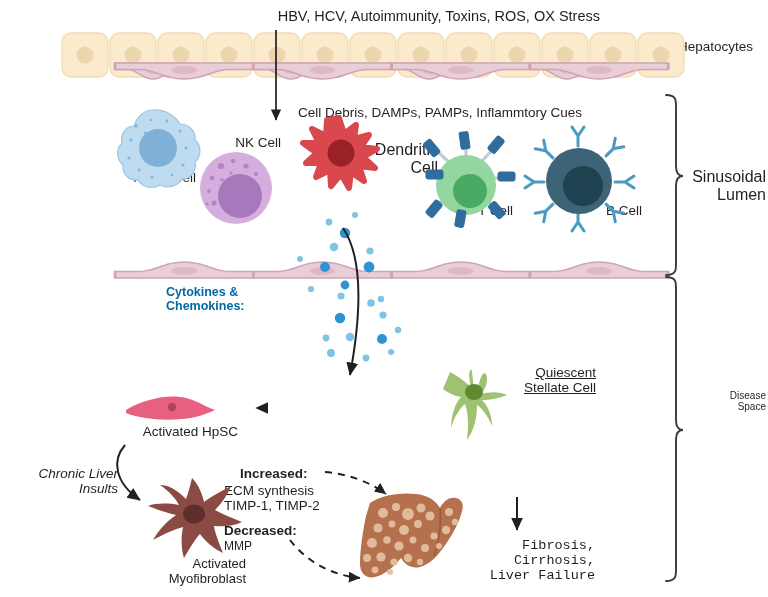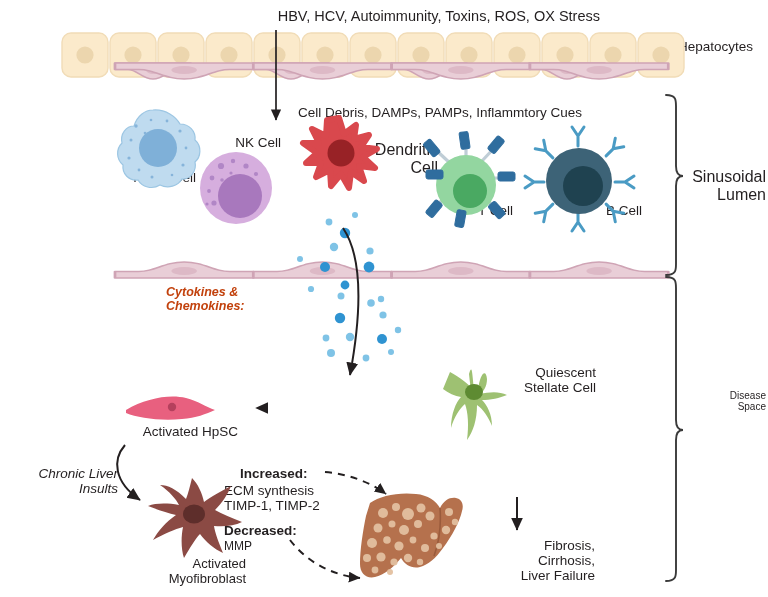--- a/index.html
+++ b/index.html
@@ -4,21 +4,21 @@
 <style>
   html,body{margin:0;padding:0;background:#ffffff;}
   body{width:768px;height:597px;position:relative;overflow:hidden;
        font-family:"Liberation Sans",sans-serif;color:#231f20;}
   #stage{position:absolute;left:0;top:0;width:768px;height:597px;}
   .lbl{position:absolute;white-space:pre;line-height:1.12;}
   .c{text-align:right;}
   .bold{font-weight:bold;}
   .ital{font-style:italic;}
   svg{position:absolute;left:0;top:0;overflow:visible;}
-  .txt-blue{color:#c2410c;font-style:italic;}
+  .txt-blue{color:#0369a1;}
 </style>
 </head>
 <body>
 
 <div id="stage">
 
   <div class="lbl c" style="left:180px;top:8px;width:420px;font-size:14.5px;">HBV, HCV, Autoimmunity, Toxins, ROS, OX Stress</div>
 
   <div class="lbl" style="left:678px;top:39px;font-size:13.5px;">Hepatocytes</div>
 
@@ -34,21 +34,21 @@
 
   <div class="lbl c" style="left:191px;top:135px;width:90px;font-size:13.5px;">NK Cell</div>
 
   <div class="lbl c" style="left:358px;top:123px;width:80px;font-size:16px;margin-top:18px;">Dendritic
 Cell</div>
 
   <div class="lbl" style="left:478px;top:203px;font-size:13.5px;">T Cell</div>
 
   <div class="lbl" style="left:606px;top:203px;font-size:13.5px;">B Cell</div>
 
-  <div class="lbl c" style="left:474px;top:365px;width:122px;font-size:13.5px;">Quiescent
+  <div class="lbl c" style="left:474px;top:365px;width:122px;font-size:13.5px;text-decoration:underline;">Quiescent
 Stellate Cell</div>
 
   <div class="lbl c" style="left:108px;top:424px;width:130px;font-size:13.5px;">Activated HpSC</div>
 
   <div class="lbl c" style="left:126px;top:557px;width:120px;font-size:13px;">Activated
 Myofibroblast</div>
 
   <div class="lbl bold txt-blue" style="left:166px;top:285px;font-size:12.5px;">Cytokines &amp;
 Chemokines:</div>
 
@@ -56,21 +56,21 @@
 Insults</div>
 
   <div class="lbl bold" style="left:240px;top:466px;font-size:13.5px;">Increased:</div>
   <div class="lbl" style="left:224px;top:483px;font-size:13.5px;">ECM synthesis
 TIMP-1, TIMP-2</div>
 
   <div class="lbl bold" style="left:224px;top:523px;font-size:13.5px;">Decreased:</div>
   <div class="lbl" style="left:224px;top:540px;font-size:12px;">MMP</div>
 
 
-  <div class="lbl c" style="left:465px;top:538px;width:130px;font-size:13.5px;">Fibrosis,
+  <div class="lbl c" style="left:465px;top:538px;width:130px;font-size:13.5px;font-family:Liberation Mono, monospace;">Fibrosis,
 Cirrhosis,
 Liver Failure</div>
 
   <svg width="768" height="597" viewBox="0 0 768 597">
     <defs>
       <marker id="ah" markerWidth="9" markerHeight="9" refX="6.2" refY="3" orient="auto">
         <path d="M0,0 L6.6,3 L0,6 z" fill="#231f20"></path>
       </marker>
       <marker id="ahs" markerWidth="8" markerHeight="8" refX="5.6" refY="2.7" orient="auto">
         <path d="M0,0 L5.8,2.7 L0,5.4 z" fill="#231f20"></path>

